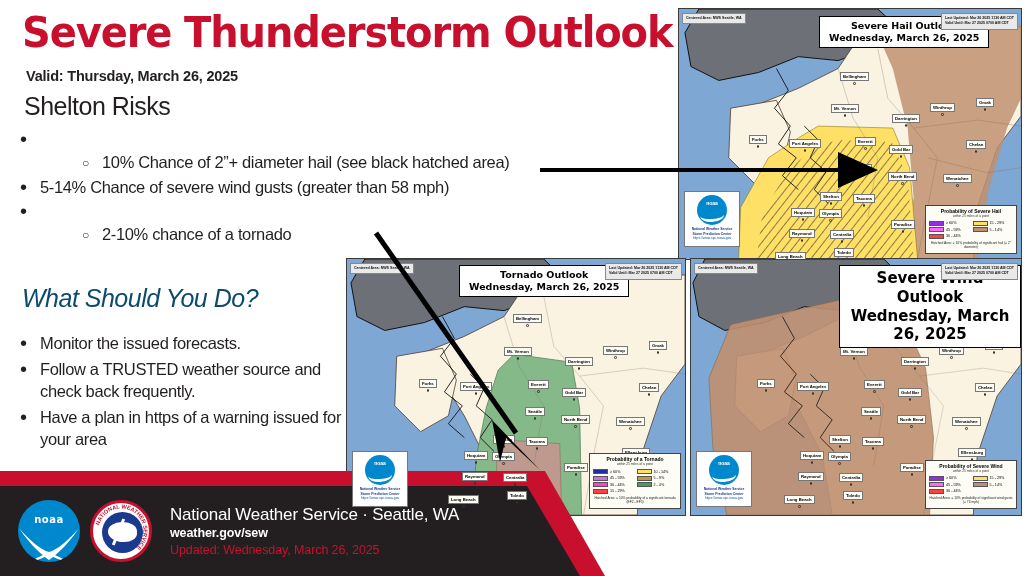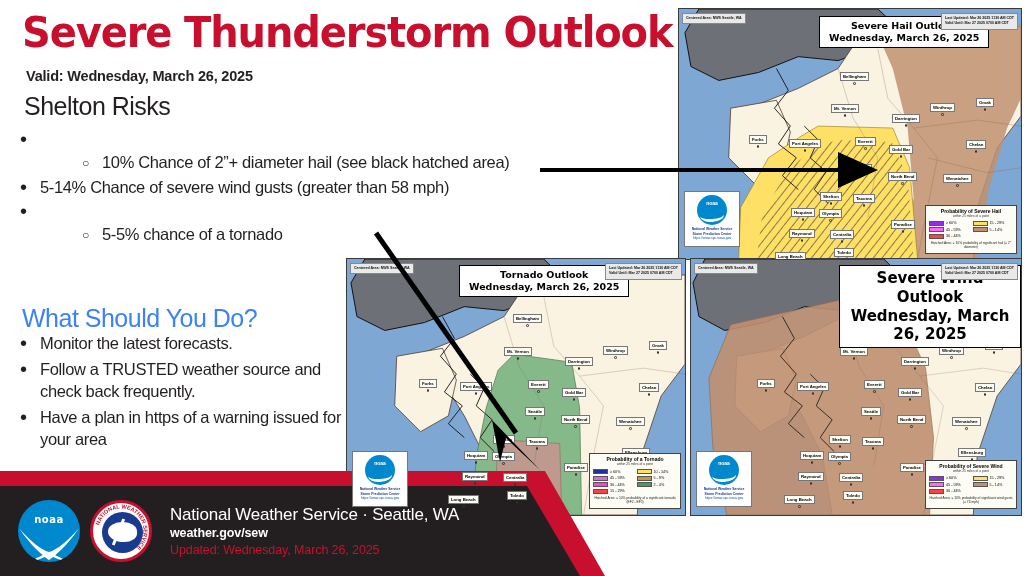--- a/index.html
+++ b/index.html
@@ -26,23 +26,24 @@
     font-size:14.5px; color:#231f20; font-weight:600;
     letter-spacing:-.2px;
   }
   #hazard-heading{
     position:absolute; left:24px; top:92px;
     font-size:25px; color:#231f20; font-weight:400;
     letter-spacing:-.5px;
   }
   #hazard-list{ position:absolute; left:20px; top:128px; width:560px; }
   #action-heading{
-    position:absolute; left:22px; top:304px;
-    font-size:25px; color:#3b82f6; font-weight:400;
+    position:absolute; left:22px; top:284px;
+    font-size:25px; color:#0c4a6e; font-weight:400;
     letter-spacing:-.5px;
+    font-style:italic;
   }
   #action-list{ position:absolute; left:20px; top:332px; width:340px; }
 
   .bullet-row{ display:flex; align-items:flex-start; margin-bottom:1px; }
   .bullet-row.lvl1{ padding-left:0px; }
   .bullet-row.lvl2{ padding-left:62px; }
   .bullet-mark{
     width:20px; flex:0 0 20px; text-align:left;
     font-size:17px; line-height:22px; color:#231f20;
   }
@@ -219,47 +220,47 @@
   }
 
   
   .arrow-svg{ position:absolute; left:0; top:0; width:1024px; height:576px;
     pointer-events:none; z-index:20; }
 </style>
 </head>
 <body>
 
 <div id="slide-title">Severe Thunderstorm Outlook</div>
-<div id="valid-line">Valid: Wednesday, March 26, 2025</div>
+<div id="valid-line">Valid: Thursday, March 26, 2025</div>
 <div id="hazard-heading">Shelton Risks</div>
 <div id="hazard-list">
     <div class="bullet-row lvl1">
       <span class="bullet-mark dot">•</span>
     </div>
     <div class="bullet-row lvl2">
       <span class="bullet-mark ring">○</span>
       <span class="bullet-text">10% Chance of 2”+ diameter hail (see black hatched area)</span>
     </div>
     <div class="bullet-row lvl1">
       <span class="bullet-mark dot">•</span>
       <span class="bullet-text">5-14% Chance of severe wind gusts (greater than 58 mph)</span>
     </div>
     <div class="bullet-row lvl1">
       <span class="bullet-mark dot">•</span>
     </div>
     <div class="bullet-row lvl2">
       <span class="bullet-mark ring">○</span>
-      <span class="bullet-text">5-5% chance of a tornado</span>
+      <span class="bullet-text">2-10% chance of a tornado</span>
     </div>
   </div>
 <div id="action-heading">What Should You Do?</div>
 <div id="action-list">
     <div class="bullet-row lvl1">
       <span class="bullet-mark dot">•</span>
-      <span class="bullet-text">Monitor the latest forecasts.</span>
+      <span class="bullet-text">Monitor the issued forecasts.</span>
     </div>
     <div class="bullet-row lvl1">
       <span class="bullet-mark dot">•</span>
       <span class="bullet-text">Follow a TRUSTED weather source and check back frequently.</span>
     </div>
     <div class="bullet-row lvl1">
       <span class="bullet-mark dot">•</span>
       <span class="bullet-text">Have a plan in https of a warning issued for your area</span>
     </div>
   </div>

